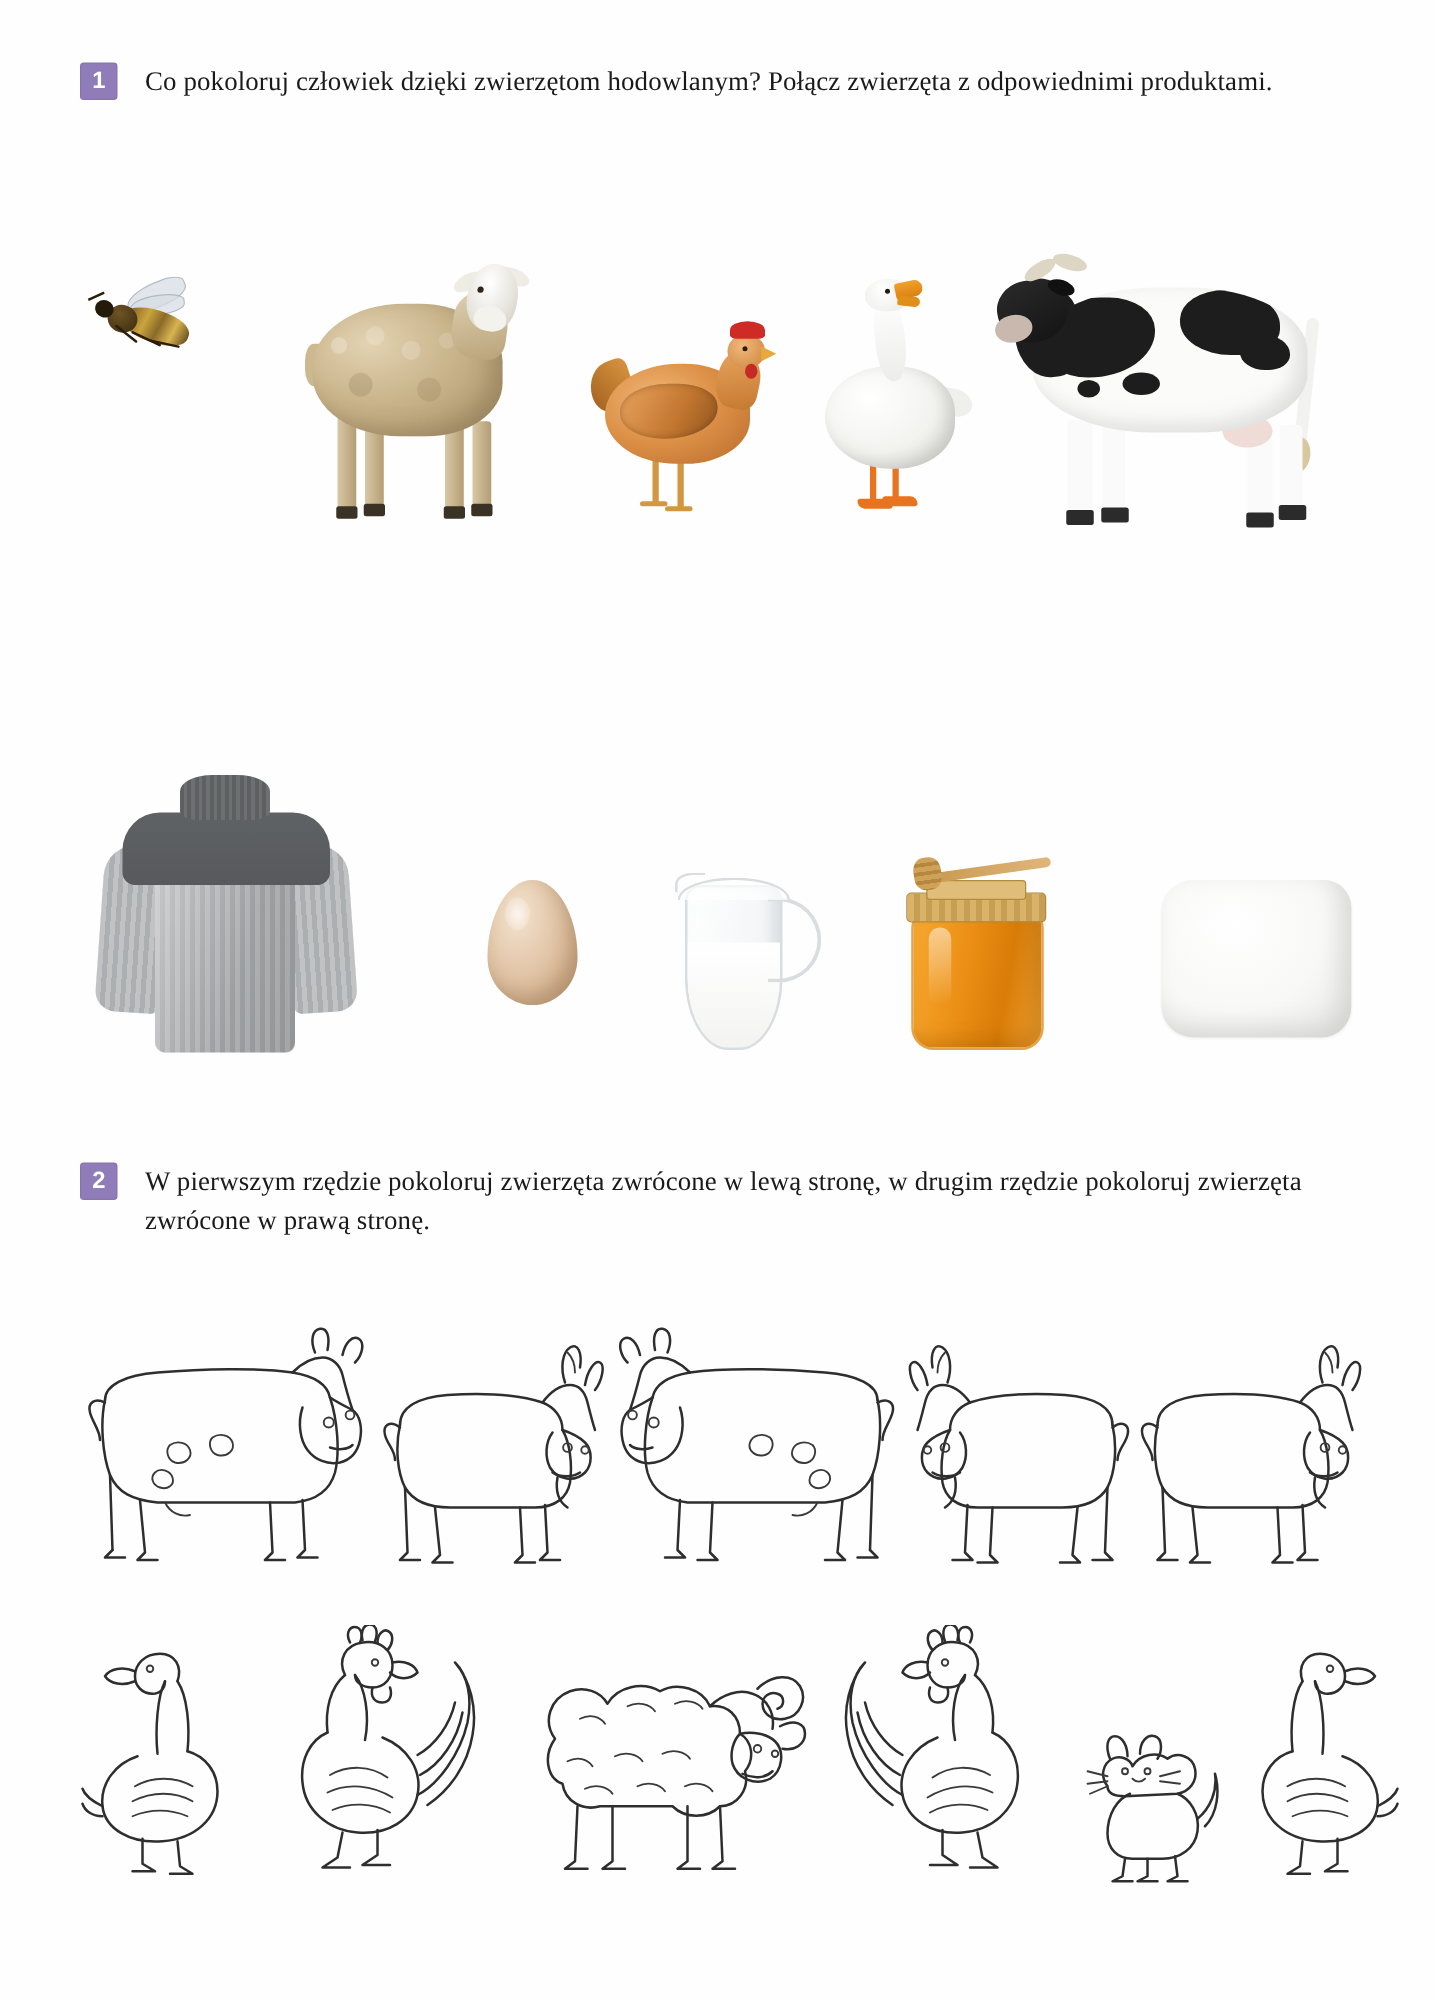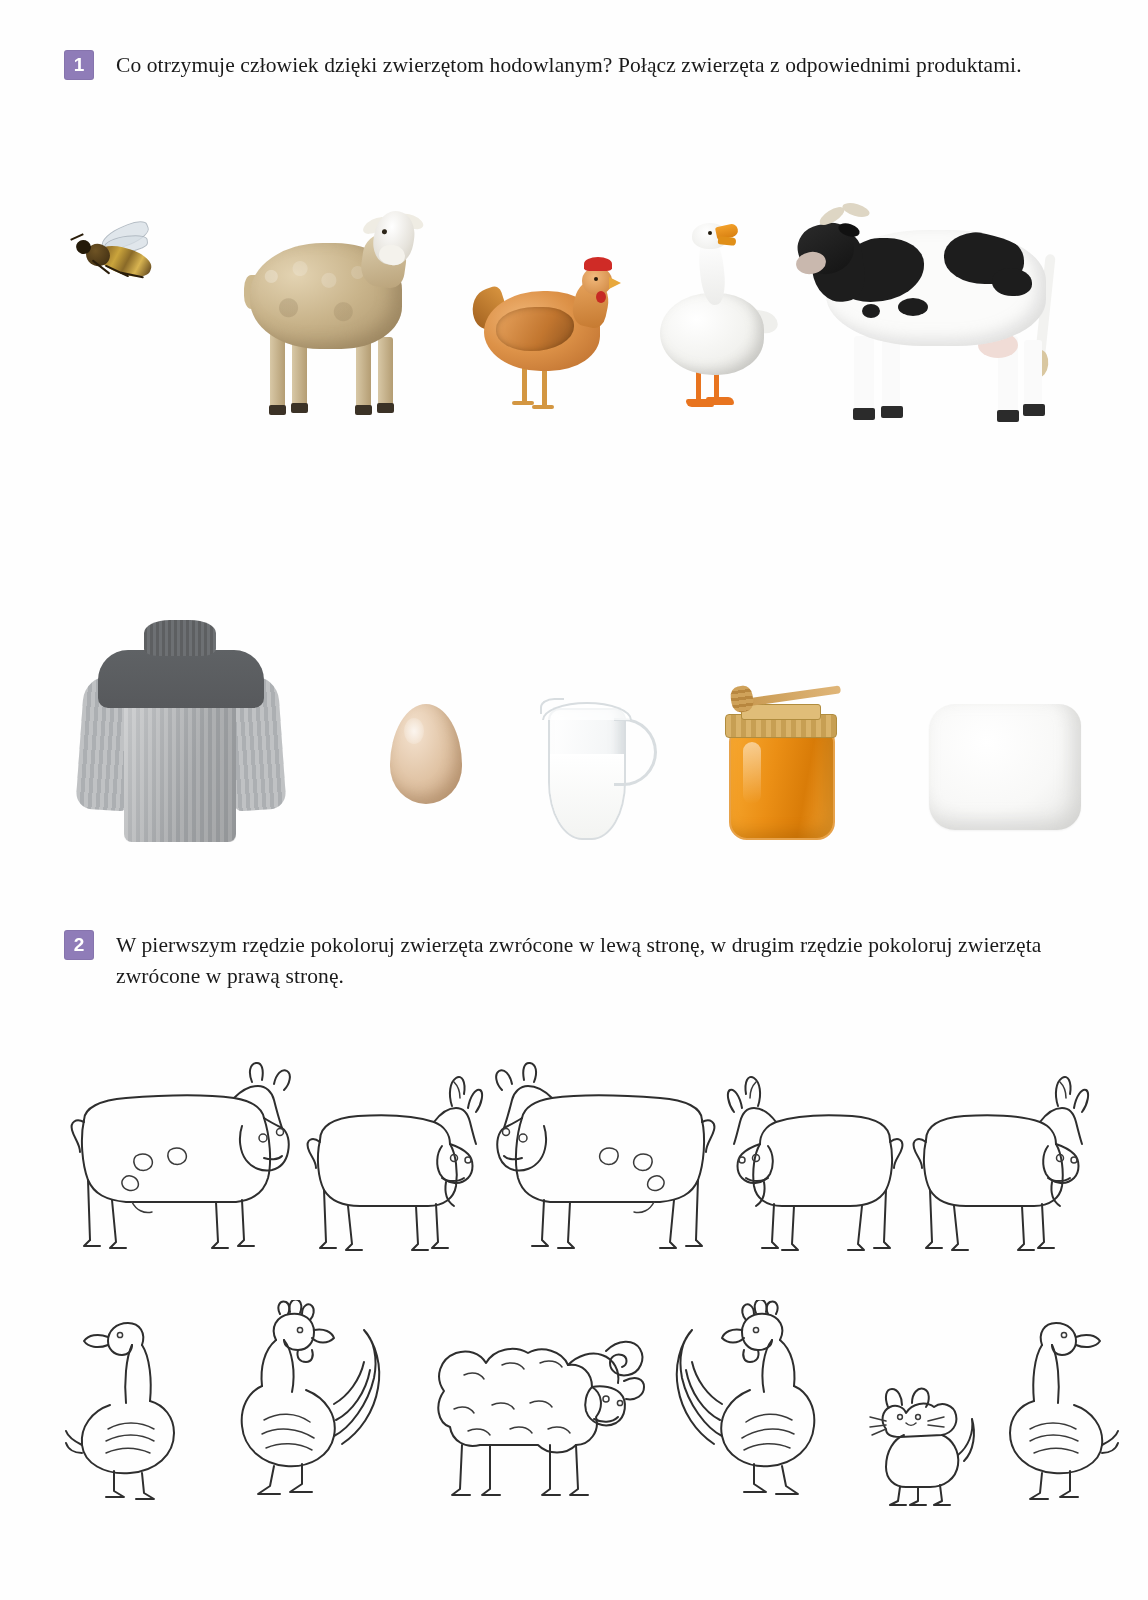--- a/index.html
+++ b/index.html
@@ -433,21 +433,21 @@
   .ln { fill: none; stroke: #2e2e2e; stroke-width: 2; stroke-linecap: round; stroke-linejoin: round; }
   .ln-thin { fill: none; stroke: #3a3a3a; stroke-width: 1.5; stroke-linecap: round; }
 </style>
 </head>
 <body>
 
 <div class="page">
 
   <div class="ex-head" style="left:64px; top:50px; width:960px;">
     <div class="ex-num">1</div>
-    <div class="ex-text">Co otrzymuje człowiek dzięki zwierzętom hodowlanym? Połącz zwierzęta z odpowiednimi produktami.</div>
+    <div class="ex-text">Co pokoloruj człowiek dzięki zwierzętom hodowlanym? Połącz zwierzęta z odpowiednimi produktami.</div>
   </div>
 
   <div class="row" style="left:62px; top:190px; width:1020px; height:230px;">
 
     <div class="bee" style="margin-left:4px; margin-bottom:122px;">
       <div class="wing w1"></div>
       <div class="wing w2"></div>
       <div class="body"></div>
       <div class="thorax"></div>
       <div class="head"></div>

